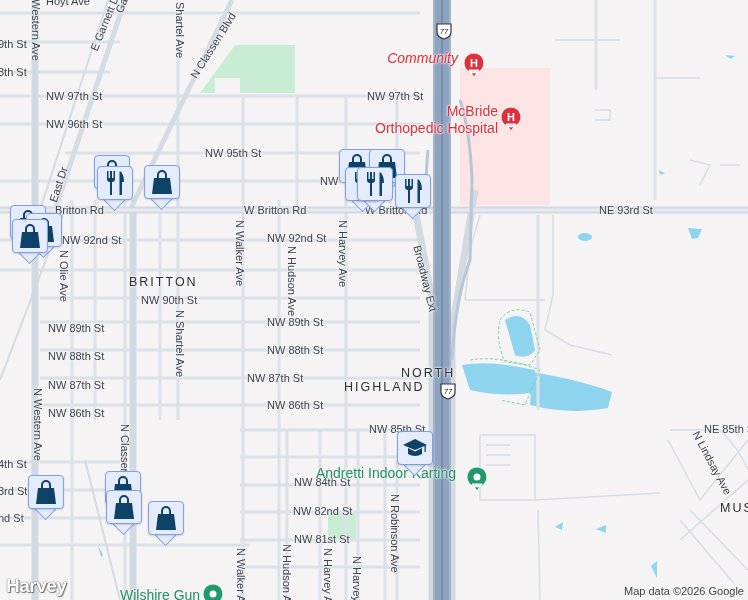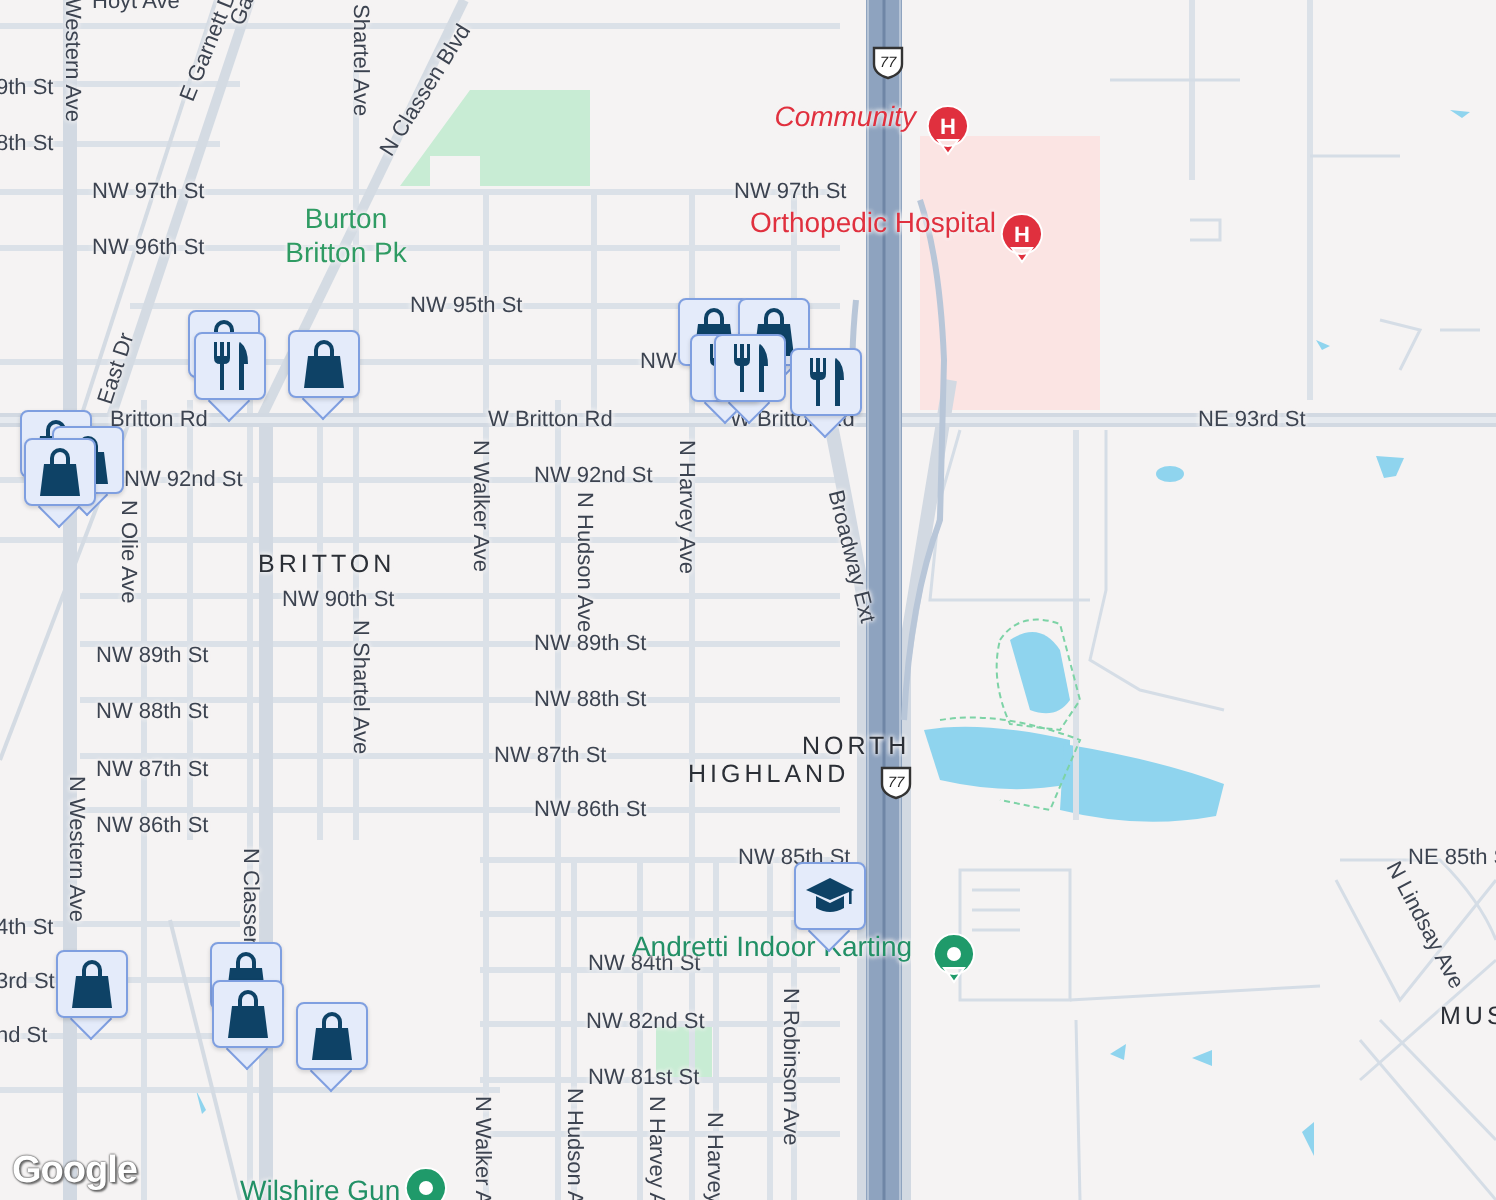--- a/index.html
+++ b/index.html
@@ -205,33 +205,30 @@
   <div class="lbl v" style="left:334px;top:548px;">N Harvey Ave</div>
   <div class="lbl v" style="left:363px;top:556px;">N Harvey Ave</div>
   <div class="lbl v" style="left:401px;top:494px;">N Robinson Ave</div>
   <div class="lbl" style="left:701px;top:429px;transform:rotate(62deg);transform-origin:0 0;">N Lindsay Ave</div>
 
   <div class="lbl area" style="left:96px;top:276px;">BRITTON</div>
   <div class="lbl area" style="left:324px;top:367px;margin-left:44px;">NORTH</div>
   <div class="lbl area" style="left:311px;top:381px;">HIGHLAND</div>
   <div class="lbl area" style="left:687px;top:502px;">MUSGRA</div>
 
-  <div class="lbl park" style="left:140px;top:101px;width:66px;">
-    <div>Burton</div>
-    <div>Britton Pk</div>
-  </div>
 
   <div class="lbl hosp" style="left:300px;top:50px;width:158px;font-style:italic;">
     <div>Community</div>
   </div>
   <svg class="hpin" style="left:463px;top:52px;" viewBox="0 0 22 26">
     <path d="M11 1 A10 10 0 1 1 10.9 1 Z M6 18 L11 25 L16 18 Z" fill="#e0303e" stroke="#fff" stroke-width="1"></path>
     <text x="11" y="15" font-size="11" font-weight="bold" text-anchor="middle" fill="#fff" font-family="Liberation Sans, sans-serif">H</text>
   </svg>
   <div class="lbl hosp" style="left:340px;top:103px;width:158px;">
+    <div>McBride</div>
     <div>Orthopedic Hospital</div>
   </div>
   <svg class="hpin" style="left:500px;top:106px;" viewBox="0 0 22 26">
     <path d="M11 1 A10 10 0 1 1 10.9 1 Z M6 18 L11 25 L16 18 Z" fill="#e0303e" stroke="#fff" stroke-width="1"></path>
     <text x="11" y="15" font-size="11" font-weight="bold" text-anchor="middle" fill="#fff" font-family="Liberation Sans, sans-serif">H</text>
   </svg>
 
   <div class="lbl poi-green" style="left:310px;top:465px;width:152px;text-align:center;">
     <div>Andretti Indoor Karting</div>
   </div>
@@ -385,14 +382,15 @@
   <div class="marker" style="left:148px;top:501px;">
     <div class="tip"></div>
       <div class="box">
         <svg viewBox="0 0 24 26">
           <path d="M8 9 V6 A4 4 0 0 1 16 6 V9" stroke="#0e4266" stroke-width="2" fill="none"></path>
           <path d="M4 9 L20 9 L22 25 L2 25 Z" fill="#0e4266"></path>
         </svg>
       </div>
   </div>
 
-  <div class="google">Google</div>
+  <div class="google">Harvey</div>
+  <div class="attrib">Map data ©2026 Google</div>
 </div>
 
 </body></html>

